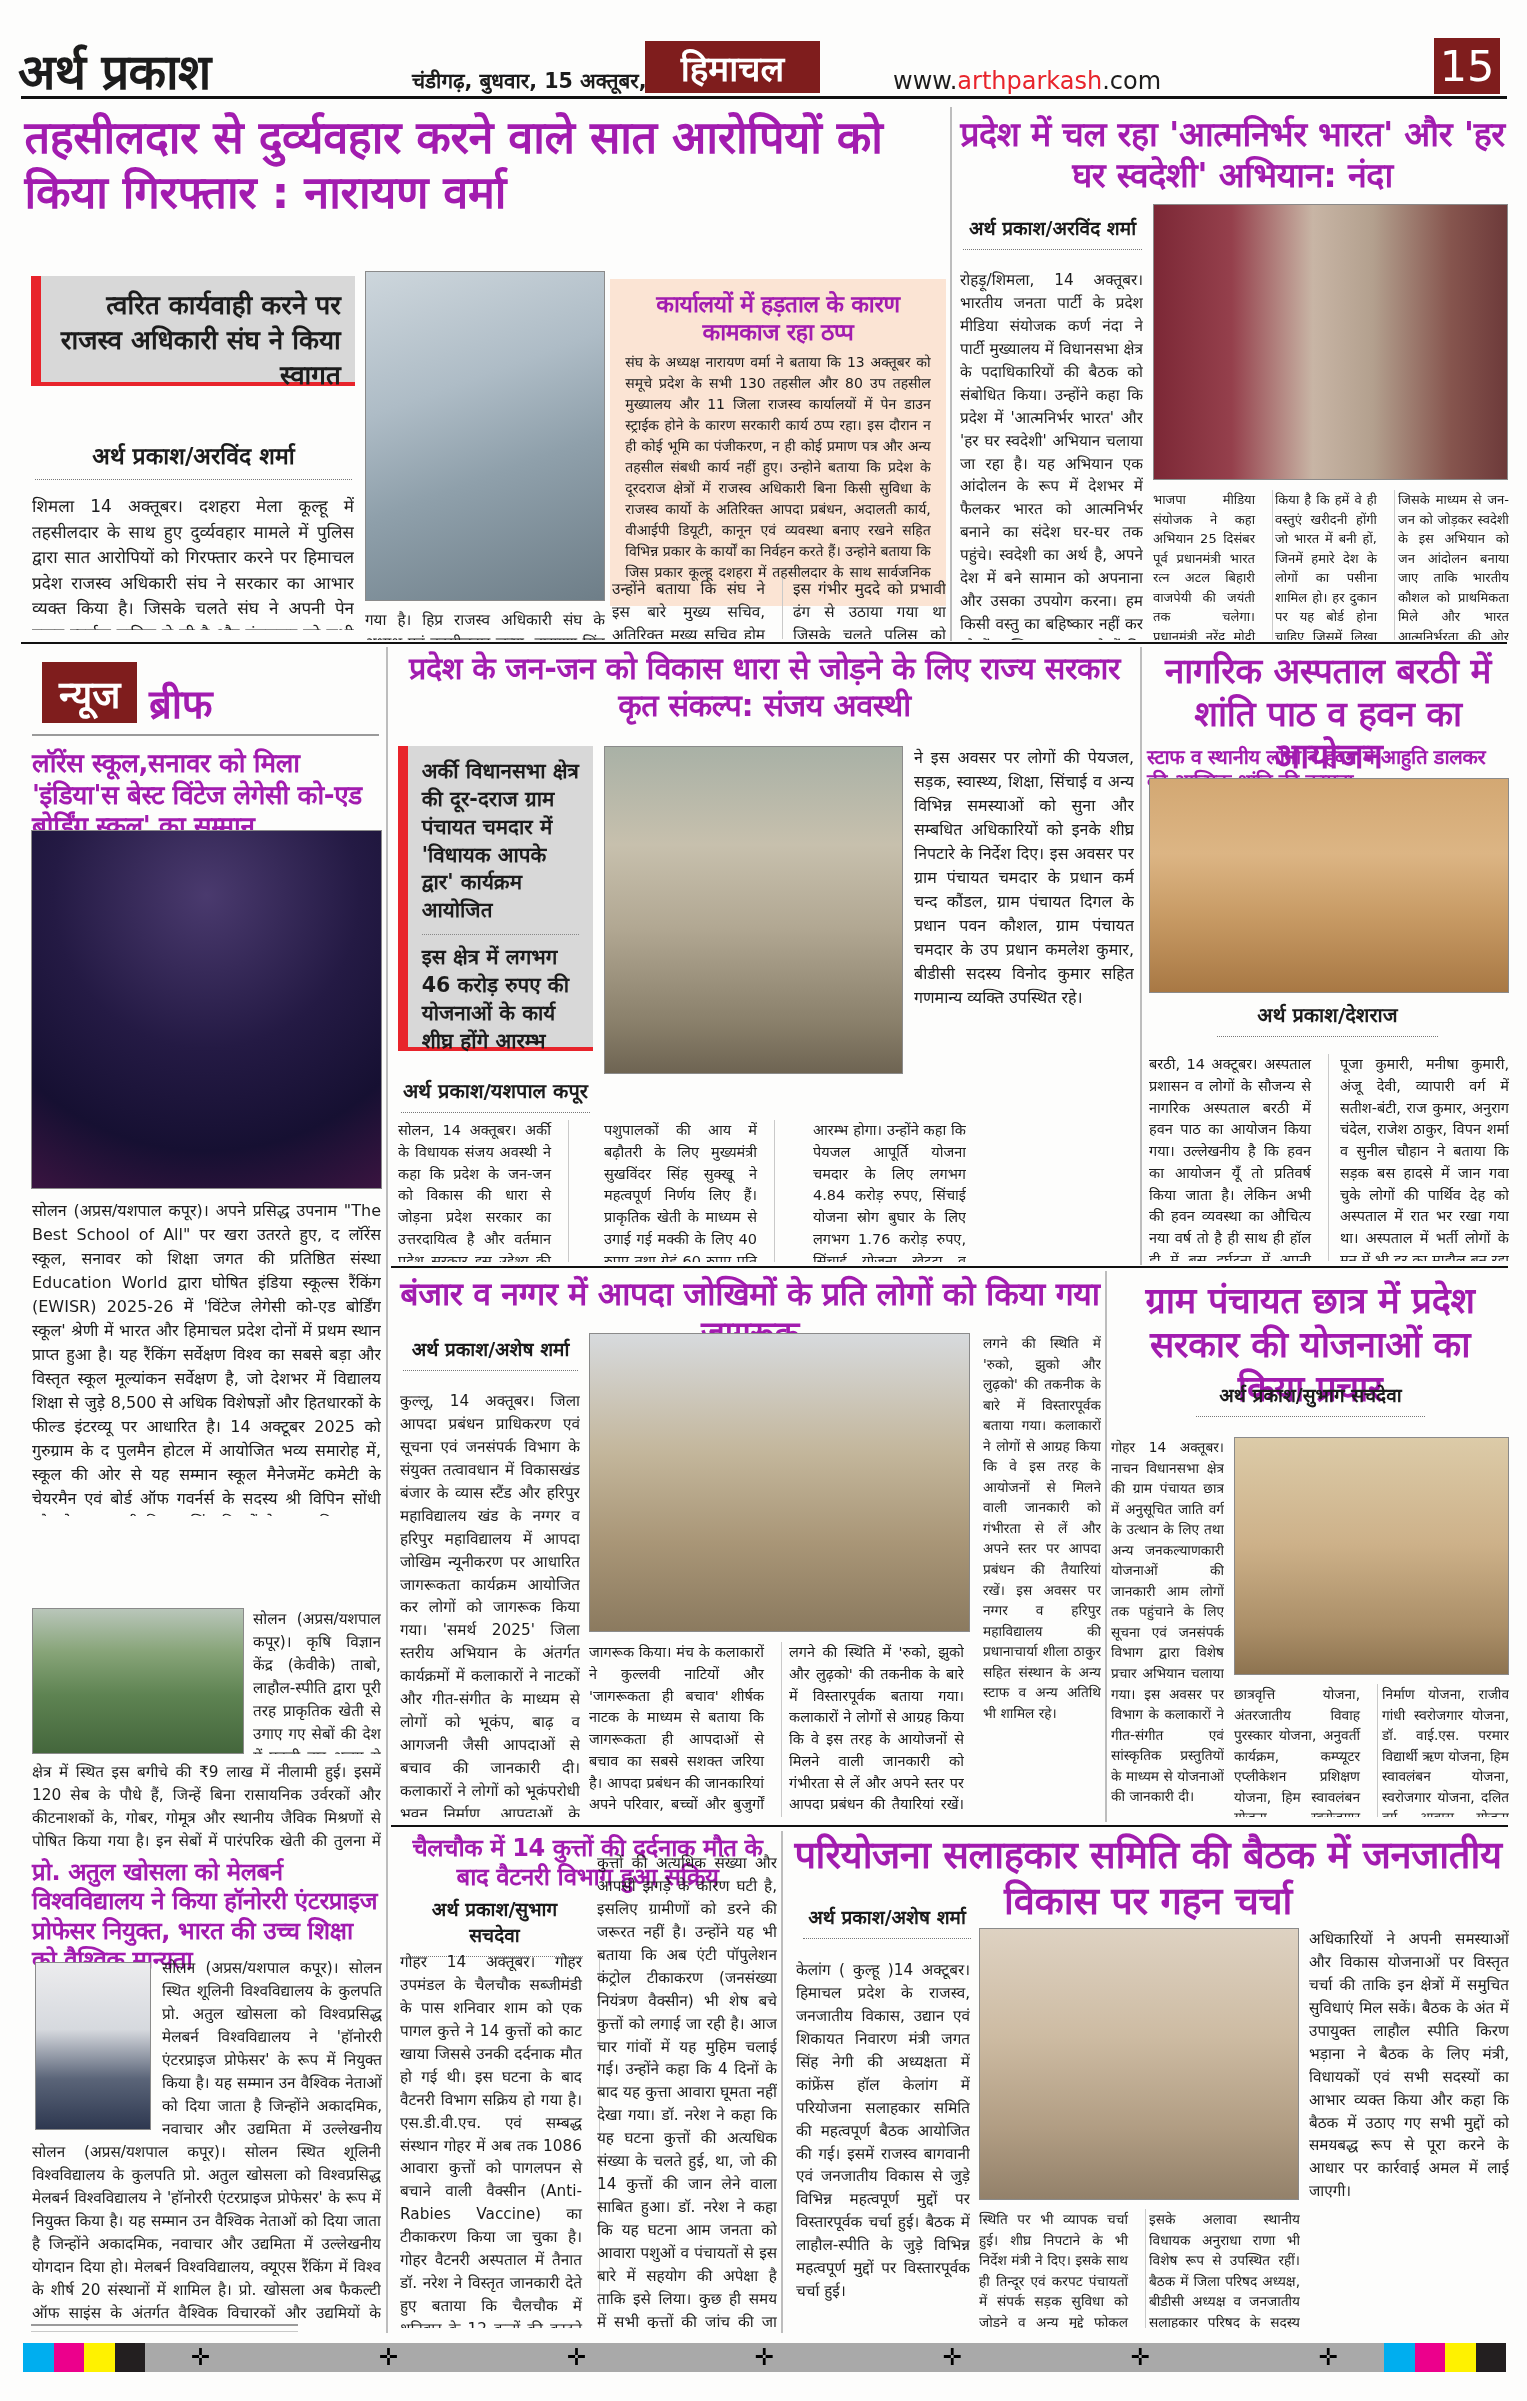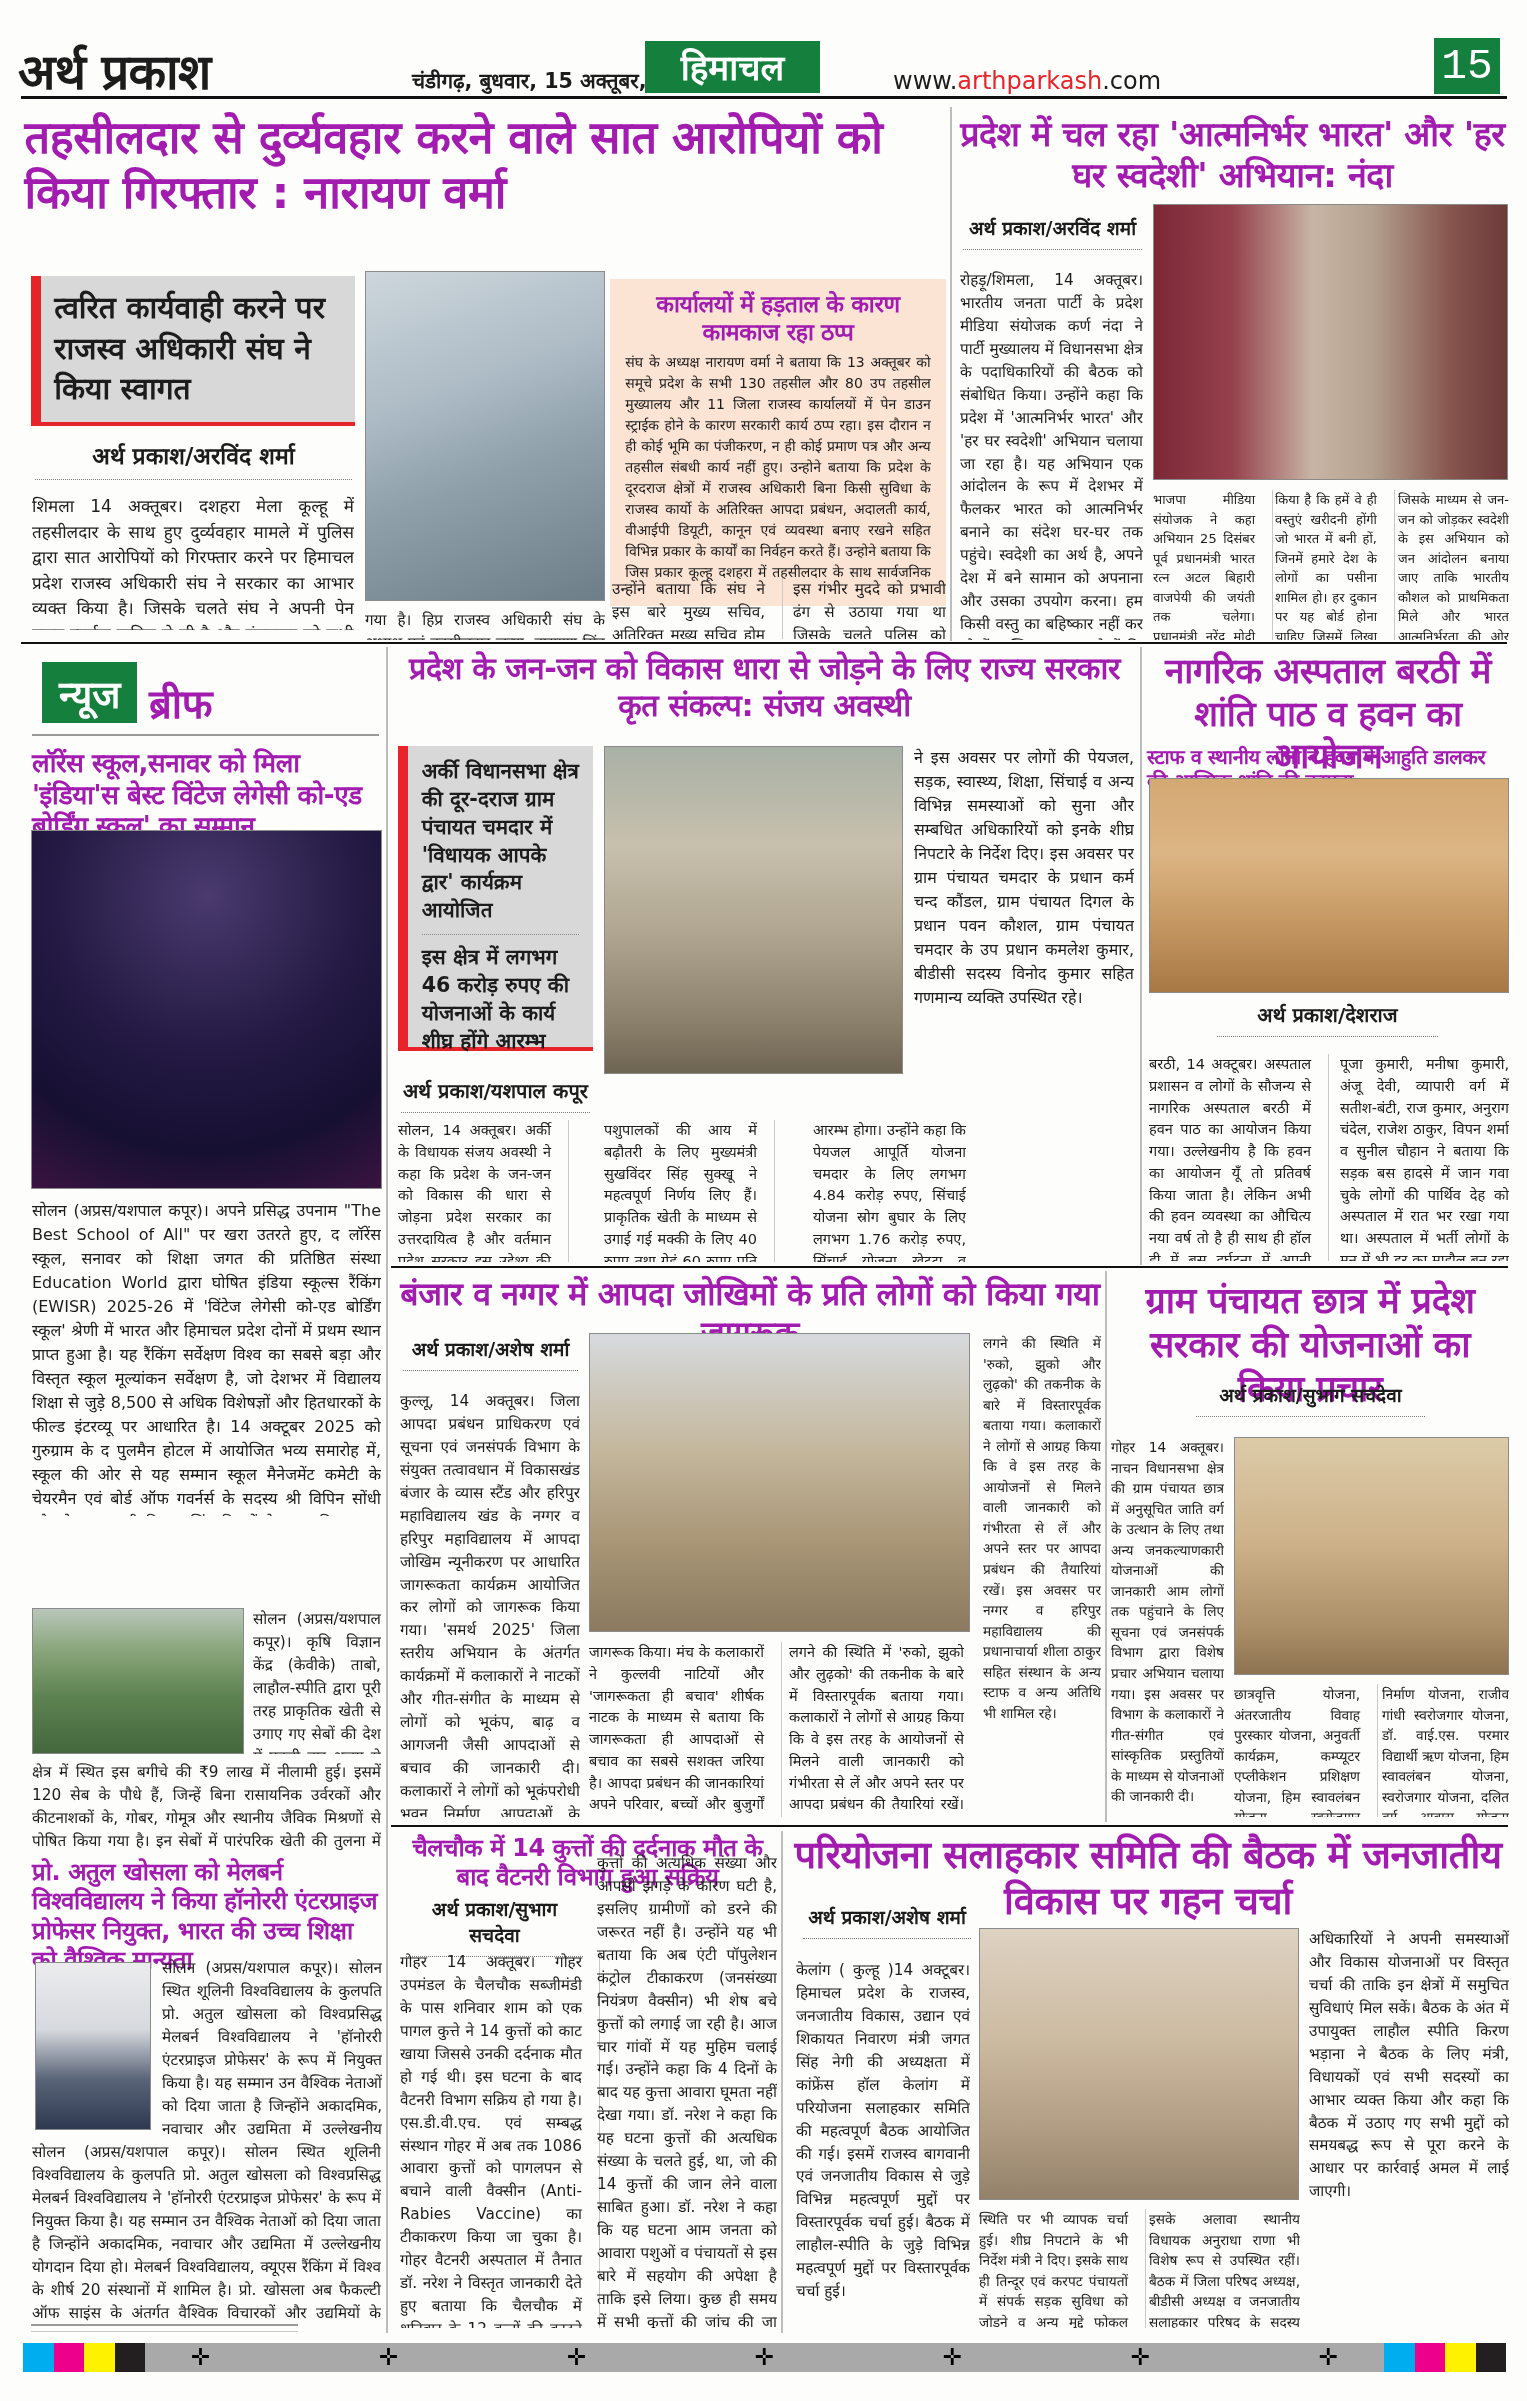--- a/index.html
+++ b/index.html
@@ -6,21 +6,21 @@
   .page{position:relative;width:1527px;height:2401px;background:#fdfdfc;overflow:hidden;
         font-family:"DejaVu Sans","Liberation Sans",sans-serif;color:#1c1c1c;}
   .abs{position:absolute;}
   .hl{font-weight:bold;color:#a21caf;line-height:1.22;letter-spacing:-0.4px;}
   .byline{font-weight:bold;text-align:center;font-size:20px;padding-bottom:7.6px;
           border-bottom:1.5px dotted #777;}
   .body-t{font-size:16px;line-height:1.5;text-align:justify;overflow:hidden;}
   .photo{border:0.8px solid #8a8a8a;box-sizing:border-box;}
   .grayk{background:#d8d8d8;border-left:10px solid #e8242b;border-bottom:4.6px solid #e8242b;
          font-weight:bold;line-height:1.35;padding:12.2px 13.7px;box-sizing:border-box;}
-  .redbox{background:#15803d;color:#fff;font-weight:bold;display:flex;align-items:center;justify-content:center;font-family:Liberation Mono, monospace;}
+  .redbox{background:#7f1d1d;color:#fff;font-weight:bold;display:flex;align-items:center;justify-content:center;}
   .vr{background:#bdbdbd;width:1.5px;}
   .hr{background:#111;}
   .hr-thin{background:#9a9a9a;}
   .peach{background:#fbe4d4;padding:10.7px 15.3px;box-sizing:border-box;}
   .colrule{border-right:0.8px solid #c9c9c9;padding-right:17px;}
   .cmybar{display:flex;align-items:stretch;height:29px;}
   .sw{width:30.5px;height:29px;}
   .regzone{flex:1;background:#a9a9a9;display:flex;align-items:center;justify-content:space-between;padding:0 46px;}
   .regmark{color:#000;font-size:23px;line-height:1;}
 </style>
@@ -33,21 +33,21 @@
   <div class="abs" style="left:412px;top:66px;font-size:20.6px;font-weight:bold;">चंडीगढ़, बुधवार, 15 अक्तूबर, 2025</div>
   <div class="abs redbox" style="left:645px;top:41px;width:175px;height:52px;font-size:35px;">हिमाचल</div>
   <div class="abs" style="left:893px;top:67px;font-size:24px;">
     <span>www.</span><span style="color:#e8242b;">arthparkash</span><span>.com</span>
   </div>
   <div class="abs redbox" style="left:1434px;top:38px;width:66px;height:56px;font-size:43px;font-weight:normal;">15</div>
   <div class="abs hr" style="left:21.4px;top:96px;width:1486px;height:3.1px;"></div>
 
   <div class="abs hl" style="left:24.4px;top:111px;width:919px;font-size:45px;">तहसीलदार से दुर्व्यवहार करने वाले सात आरोपियों को किया गिरफ्तार : नारायण वर्मा</div>
 
-  <div class="abs grayk" style="left:30.5px;top:276px;width:324px;height:150px;font-size:30px;">त्वरित कार्यवाही करने पर राजस्व अधिकारी संघ ने किया स्वागत</div>
+  <div class="abs grayk" style="left:30.5px;top:276px;width:324px;height:110px;font-size:26px;text-align:right;">त्वरित कार्यवाही करने पर राजस्व अधिकारी संघ ने किया स्वागत</div>
 
   <div class="abs byline" style="left:35px;top:439px;width:317px;font-size:23px;">अर्थ प्रकाश/अरविंद शर्मा</div>
 
   <div class="abs body-t" style="left:32px;top:494px;width:322px;height:136px;font-size:17px;">शिमला 14 अक्तूबर। दशहरा मेला कूल्हू में तहसीलदार के साथ हुए दुर्व्यवहार मामले में पुलिस द्वारा सात आरोपियों को गिरफ्तार करने पर हिमाचल प्रदेश राजस्व अधिकारी संघ ने सरकार का आभार व्यक्त किया है। जिसके चलते संघ ने अपनी पेन डाउन स्ट्राईक वापिस ले ली है और मंगलवार को सभी तहसील व उप तहसील कार्यालयों पर कार्य सामान्य रूप से आरंभ हो</div>
 
   <div class="abs photo" style="left:365px;top:271px;width:240px;height:330px;
        background:linear-gradient(160deg,#cdd6dc 0%,#aebcc6 35%,#8fa0ab 60%,#6e7e88 100%);"></div>
 
   <div class="abs body-t" style="left:365px;top:609px;width:240px;height:30.5px;font-size:15.3px;">गया है। हिप्र राजस्व अधिकारी संघ के अध्यक्ष एवं तहसीलदार जुन्गा, नारायण सिंह वर्मा ने बताया कि पुलिस ने सात आरोपियों को गिरफ्तार करने के अलावा अन्य आरोपियों की पहचान की जा रही है।</div>
 

